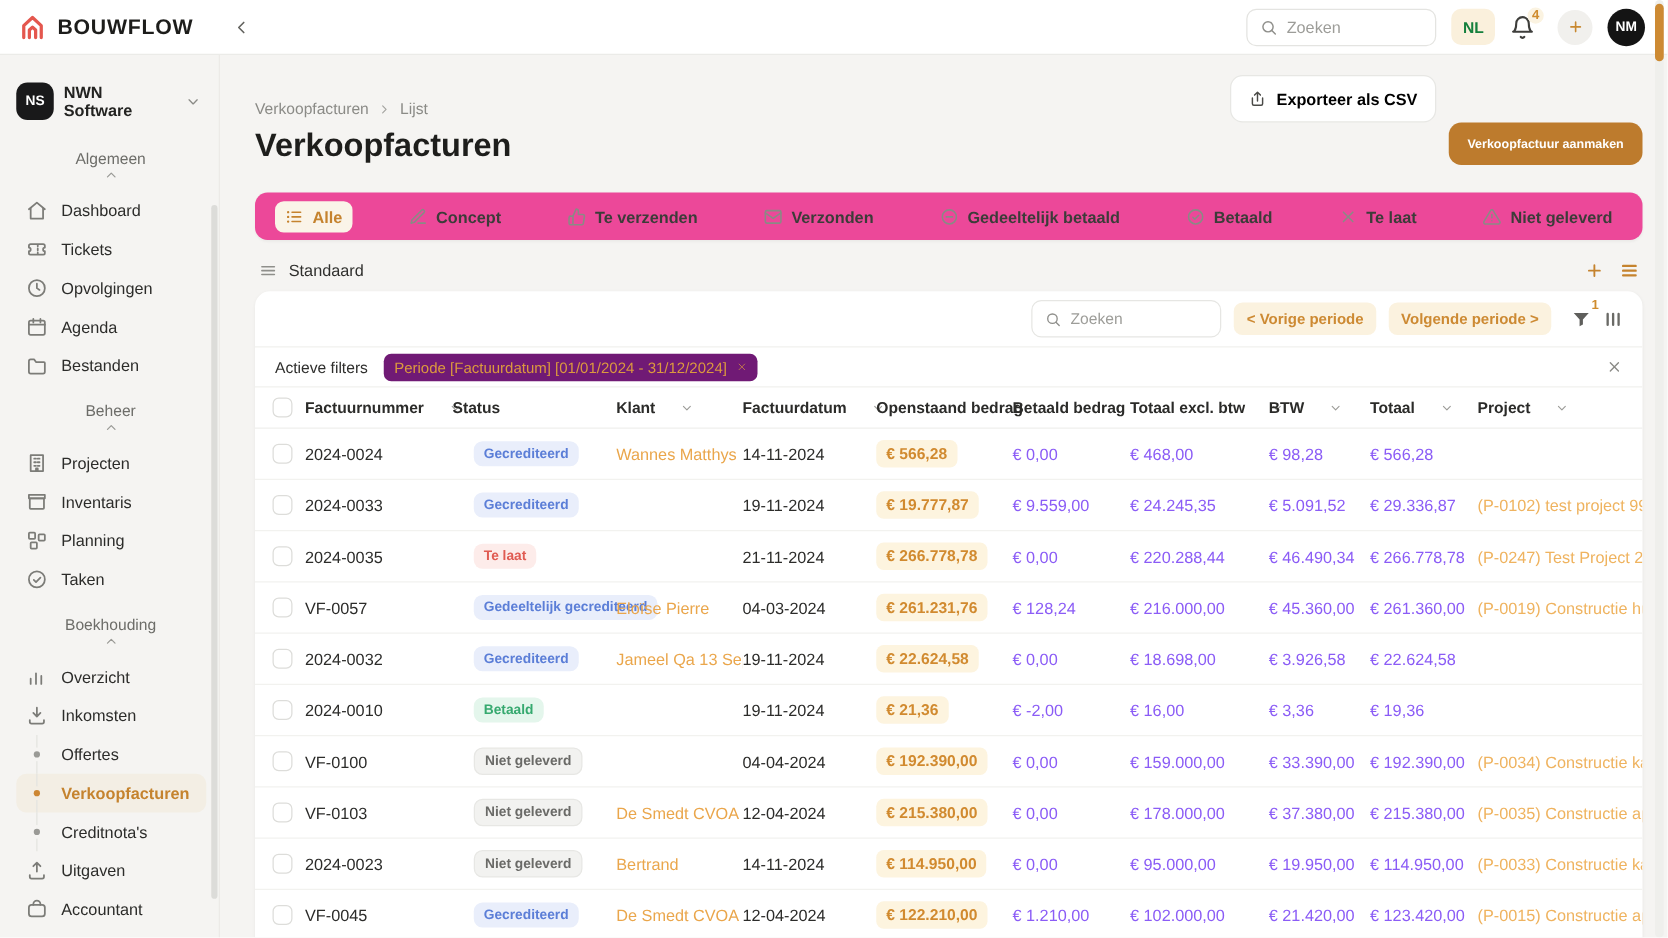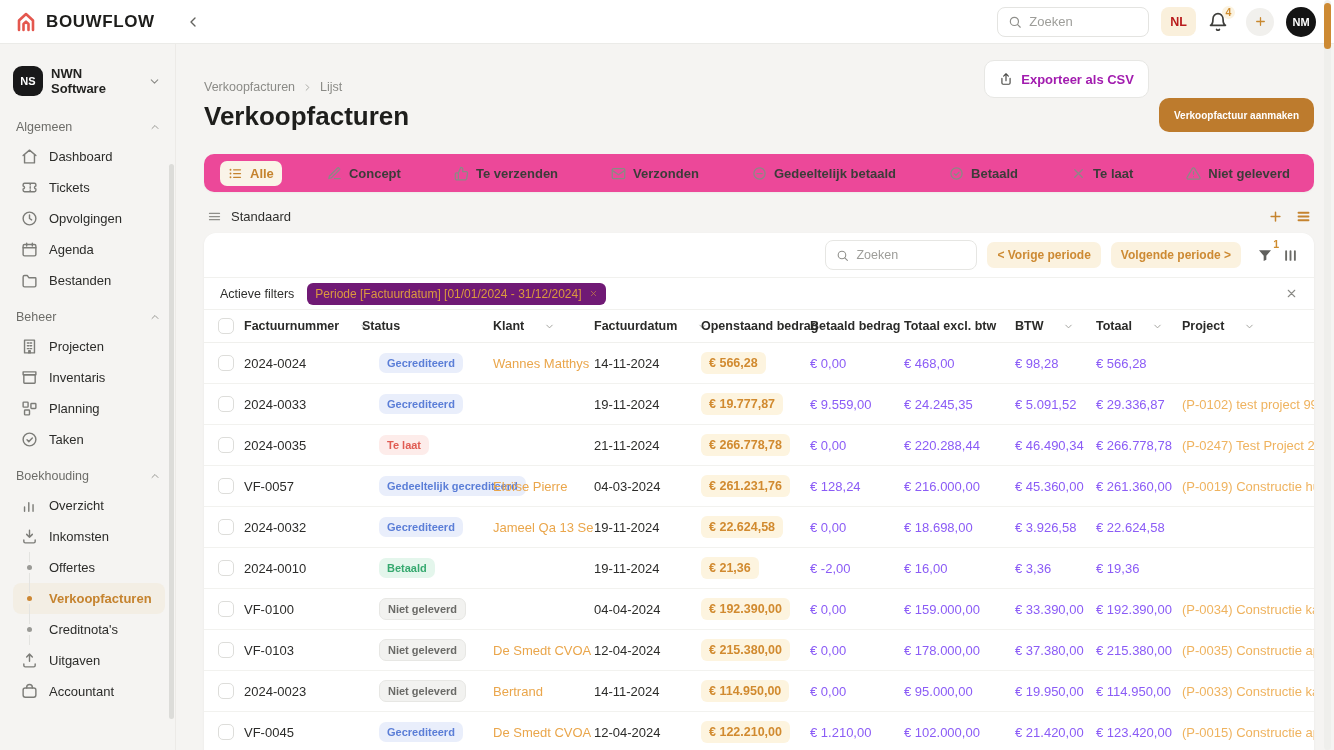--- a/index.html
+++ b/index.html
@@ -11,54 +11,54 @@
   .topbar-left { display:flex; align-items:center; }
   .logo { display:flex; align-items:center; gap:8px; }
   .logo-icon { width:24px; height:24px; color:#e4574e; }
   .logo-text { font-size:17px; font-weight:700; letter-spacing:.6px; color:#1d1d1b; }
   .collapse-btn { margin-left:30px; width:16px; height:16px; color:#63635f; }
   .topbar-right { display:flex; align-items:center; gap:12px; }
   .search-box { width:152px; height:30px; border:1px solid #e4e4e1; border-radius:8px; display:flex; align-items:center; gap:7px; padding:0 10px; background:#fff; }
   .search-box .s-icon { width:14px; height:14px; color:#8f8f8b; flex:0 0 auto; }
   .search-box input { border:none; outline:none; width:100%; font-size:13px; font-family:inherit; color:#2e2e2c; background:transparent; }
   .search-box input::placeholder { color:#9d9d99; }
-  .nl-badge { height:29px; padding:0 9px; border-radius:8px; background:#faf0dc; color:#b91c1c; font-size:12.5px; font-weight:700; display:flex; align-items:center; }
+  .nl-badge { height:29px; padding:0 9px; border-radius:8px; background:#faf0dc; color:#15803d; font-size:12.5px; font-weight:700; display:flex; align-items:center; }
   .bell-wrap { position:relative; width:20px; height:20px; margin-right:6px; }
   .bell-wrap .b-icon { width:18px; height:18px; color:#3e3e3b; }
   .bell-count { position:absolute; top:-6px; right:-7px; color:#cf8c2e; font-size:10.5px; font-weight:700; background:#fbf3e1; border-radius:50%; width:13px; height:13px; display:flex; align-items:center; justify-content:center; }
   .plus-btn { width:28px; height:28px; border-radius:50%; background:#f1f0ed; color:#c8882f; display:flex; align-items:center; justify-content:center; }
   .plus-btn .p-icon { width:13px; height:13px; }
   .avatar { width:30px; height:30px; border-radius:50%; background:#141414; color:#fff; font-size:11px; font-weight:700; display:flex; align-items:center; justify-content:center; }
 
   
   .shell { display:flex; height:706px; }
   .sidebar { width:176px; flex:0 0 176px; position:relative; border-right:1px solid #eceae7; padding-top:14px; }
   .side-thumb { position:absolute; right:1px; top:120px; width:5px; height:555px; border-radius:3px; background:#dcdcd9; }
   .org-row { display:flex; align-items:center; gap:8px; margin:8px 10px 4px 13px; }
   .org-avatar { width:30px; height:30px; border-radius:9px; background:#19191a; color:#fff; font-size:11px; font-weight:700; display:flex; align-items:center; justify-content:center; }
   .org-name { flex:1; font-size:13px; font-weight:700; color:#232321; }
   .org-chevron { width:13px; height:13px; color:#8b8b87; margin-right:4px; }
   .nav { padding:6px 10px 0 13px; }
-  .nav-section-header { display:flex; justify-content:space-between; align-items:center; color:#6d6d69; font-size:12.5px; margin:14px 4px 7px 3px; }
+  .nav-section-header { display:flex; justify-content:space-between; align-items:center; color:#6d6d69; font-size:12.5px; margin:14px 4px 7px 3px;flex-direction:column; }
   .nav-section-header .sec-chevron { width:12px; height:12px; color:#9a9a96; }
   .nav-item { display:flex; align-items:center; gap:11px; height:31px; padding:0 8px; border-radius:8px; font-size:13px; color:#2c2c2a; position:relative; }
   .nav-item .ni-icon { width:17px; height:17px; color:#7c7c78; display:flex; flex:0 0 auto; }
   .nav-item.sub::before { content:''; position:absolute; left:16px; top:0; bottom:0; width:1px; background:#e3e3e0; }
   .nav-item.sub .dot { width:5px; height:5px; border-radius:50%; background:#9a9a96; margin:0 6px; position:relative; z-index:1; box-shadow:0 0 0 3px #f5f4f2; }
   .nav-item.active { background:#f3eee4; color:#c5832e; font-weight:700; }
   .nav-item.active .dot { background:#cd8733; box-shadow:0 0 0 3px #f3eee4; }
 
   
   .main { flex:1; padding:0 20px 0 28px; overflow:hidden; }
   .header-row { display:flex; justify-content:space-between; align-items:flex-end; margin-top:16px; }
   .breadcrumb { display:flex; align-items:center; gap:7px; font-size:12.5px; color:#8b8b87; }
   .crumb-sep { width:11px; height:11px; color:#a3a39f; }
   .page-title { font-size:26px; font-weight:700; color:#1e1e1c; margin-top:7px; }
   .header-buttons { display:flex; gap:10px; }
-  .btn-secondary { height:34px; padding:18px 14px; background:#fff; border:1px solid #e7e7e4; border-radius:10px; font-size:13px; font-weight:700; color:#a21caf; display:flex; align-items:center; gap:8px; }
+  .btn-secondary { height:34px; padding:18px 14px; background:#fff; border:1px solid #e7e7e4; border-radius:10px; font-size:13px; font-weight:700; color:#000000; display:flex; align-items:center; gap:8px; }
   .btn-secondary .exp-icon { width:14px; height:14px; color:#4a4a47; }
   .btn-primary { height:34px; padding:0 15px; background:#bd7b2d; border:none; border-radius:10px; color:#fff; font-size:10px; font-weight:700; display:flex; align-items:center;margin-top:38px; }
 
   .tabs-bar { margin-top:22px; background:#ec4899; border-radius:10px; height:38px; display:flex; align-items:center; justify-content:space-between; padding:0 16px; box-shadow:0 1px 2px rgba(0,0,0,.04); }
   .tab { display:flex; align-items:center; gap:7px; font-size:13px; color:#3c3c39; padding:5px 8px; border-radius:7px; white-space:nowrap;font-weight:bold; }
   .tab .t-icon { width:15px; height:15px; color:#8a8a85; display:flex; }
   .tab.active { color:#c5832e; font-weight:700; background:#faf4e8; }
   .tab.active .t-icon { color:#c5832e; }
 
   .view-bar { margin-top:17px; display:flex; justify-content:space-between; align-items:center; padding:0 3px; }

